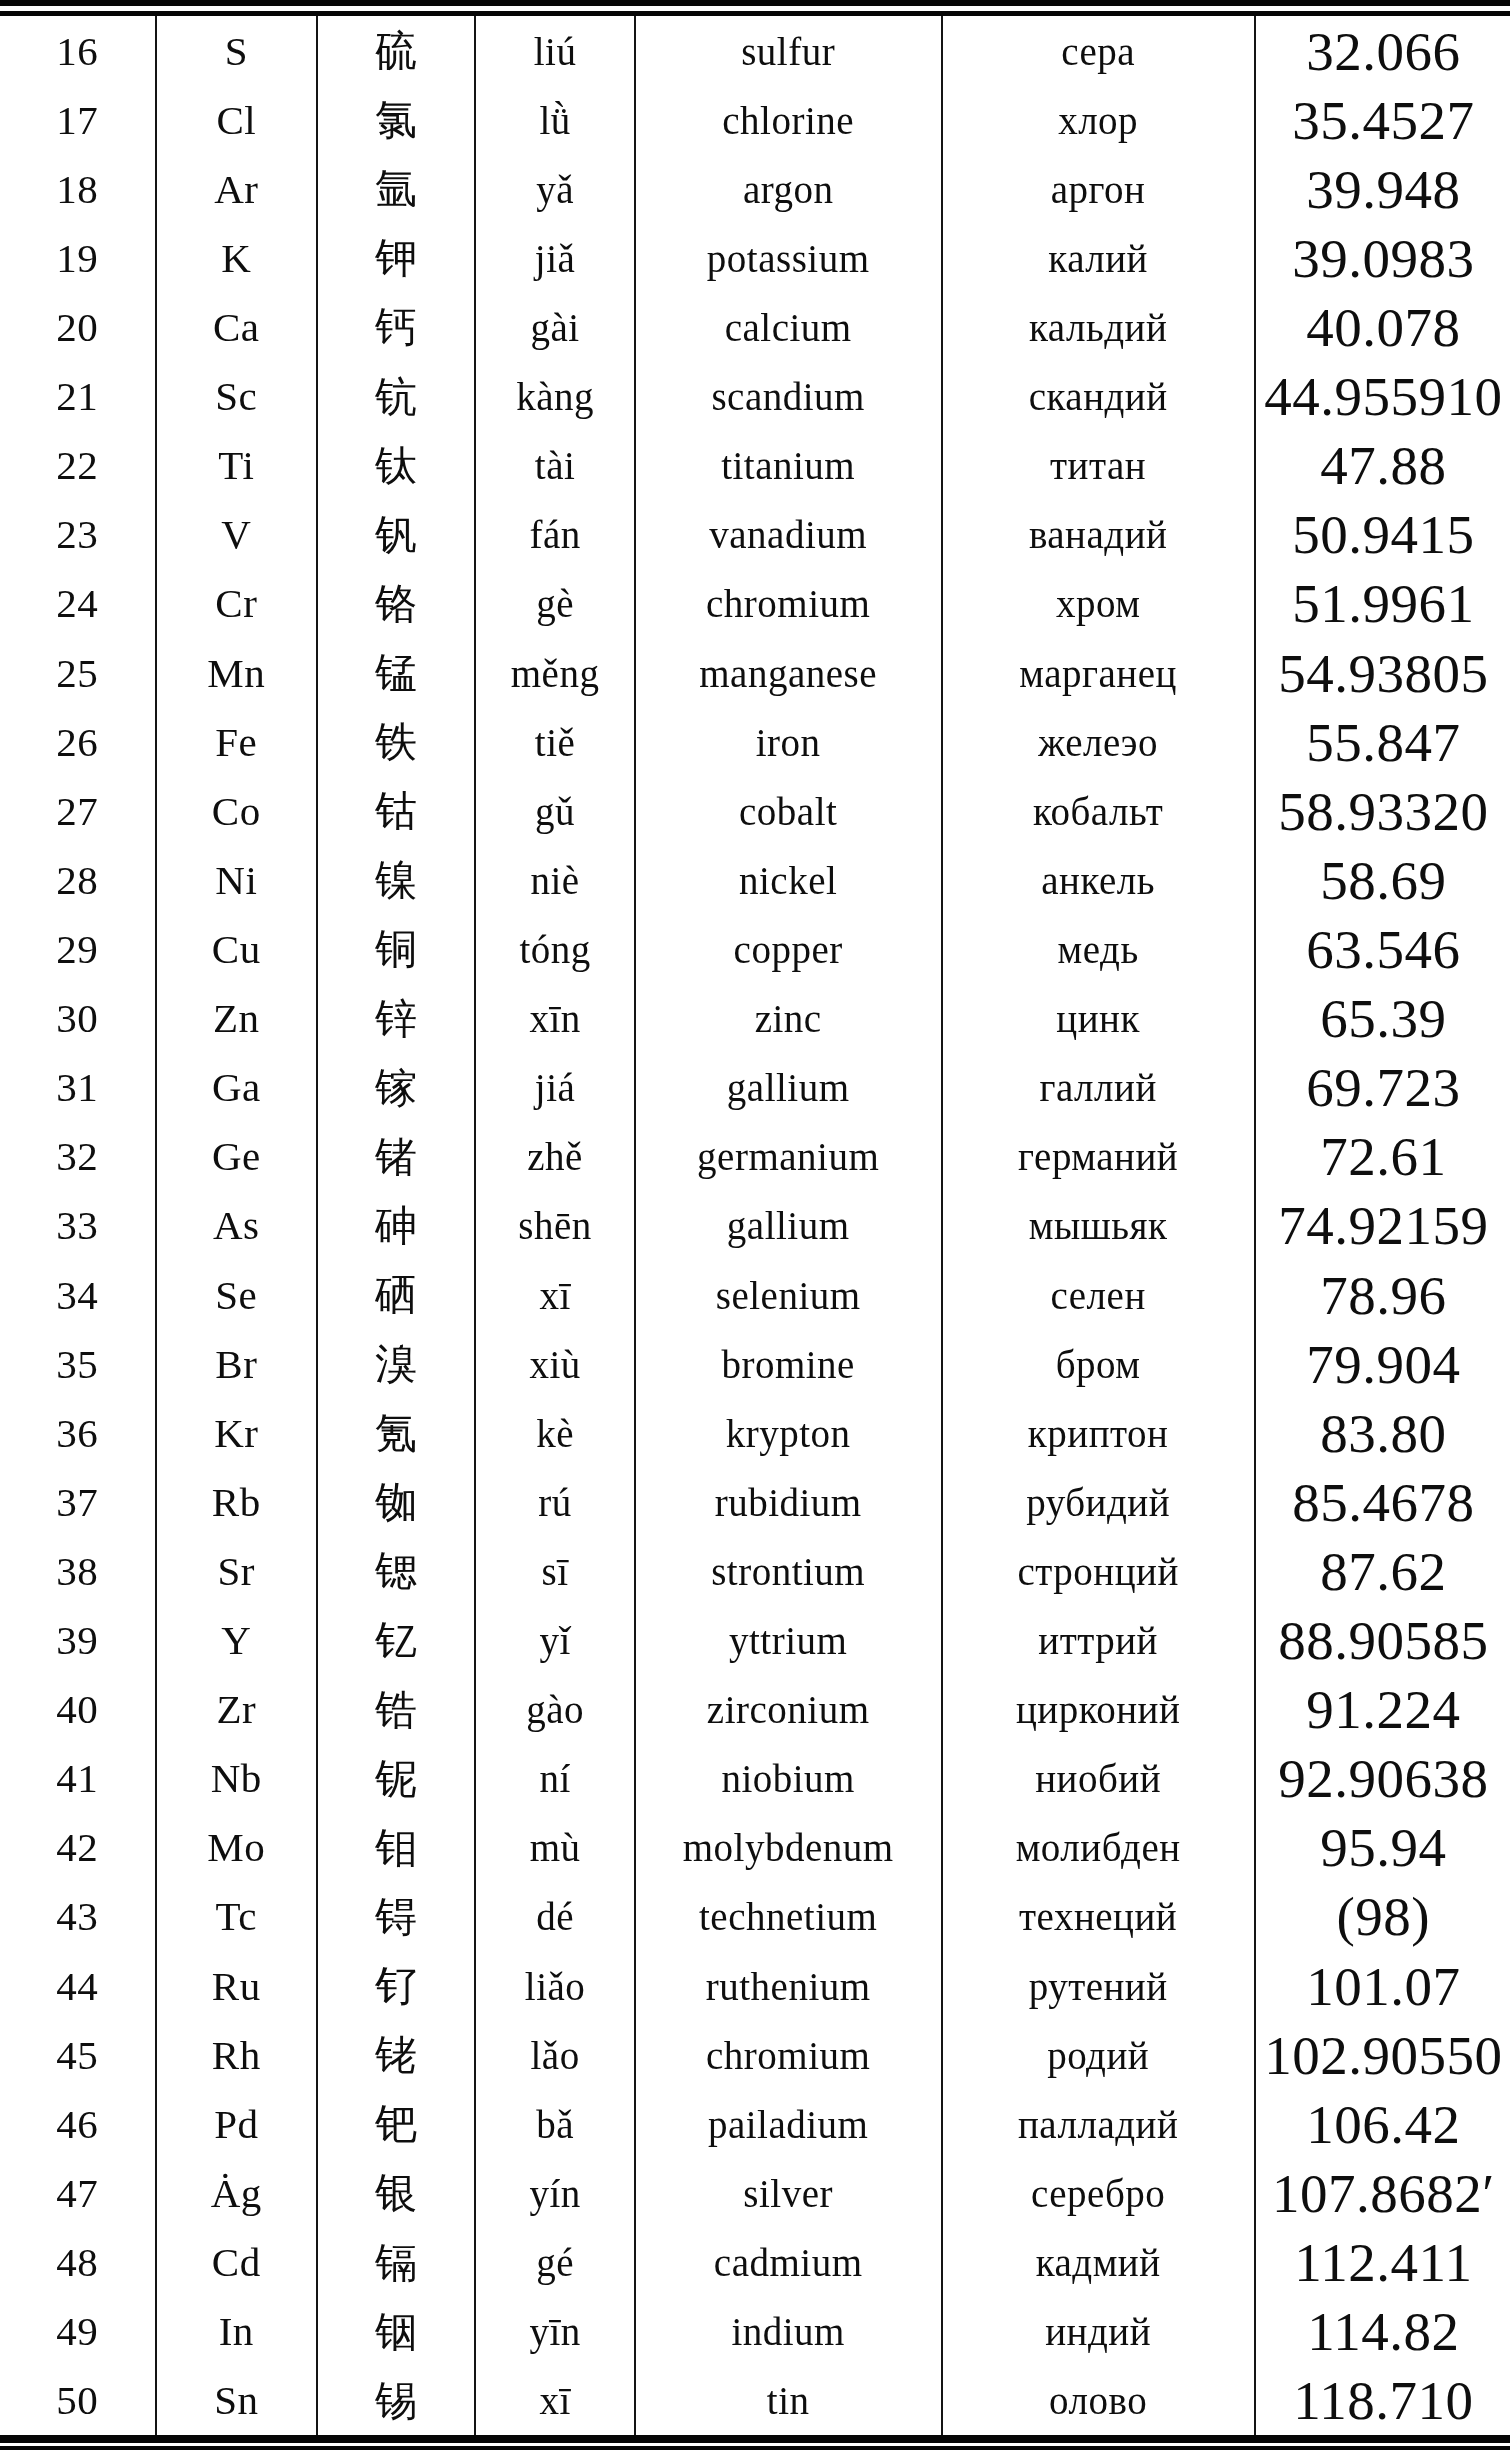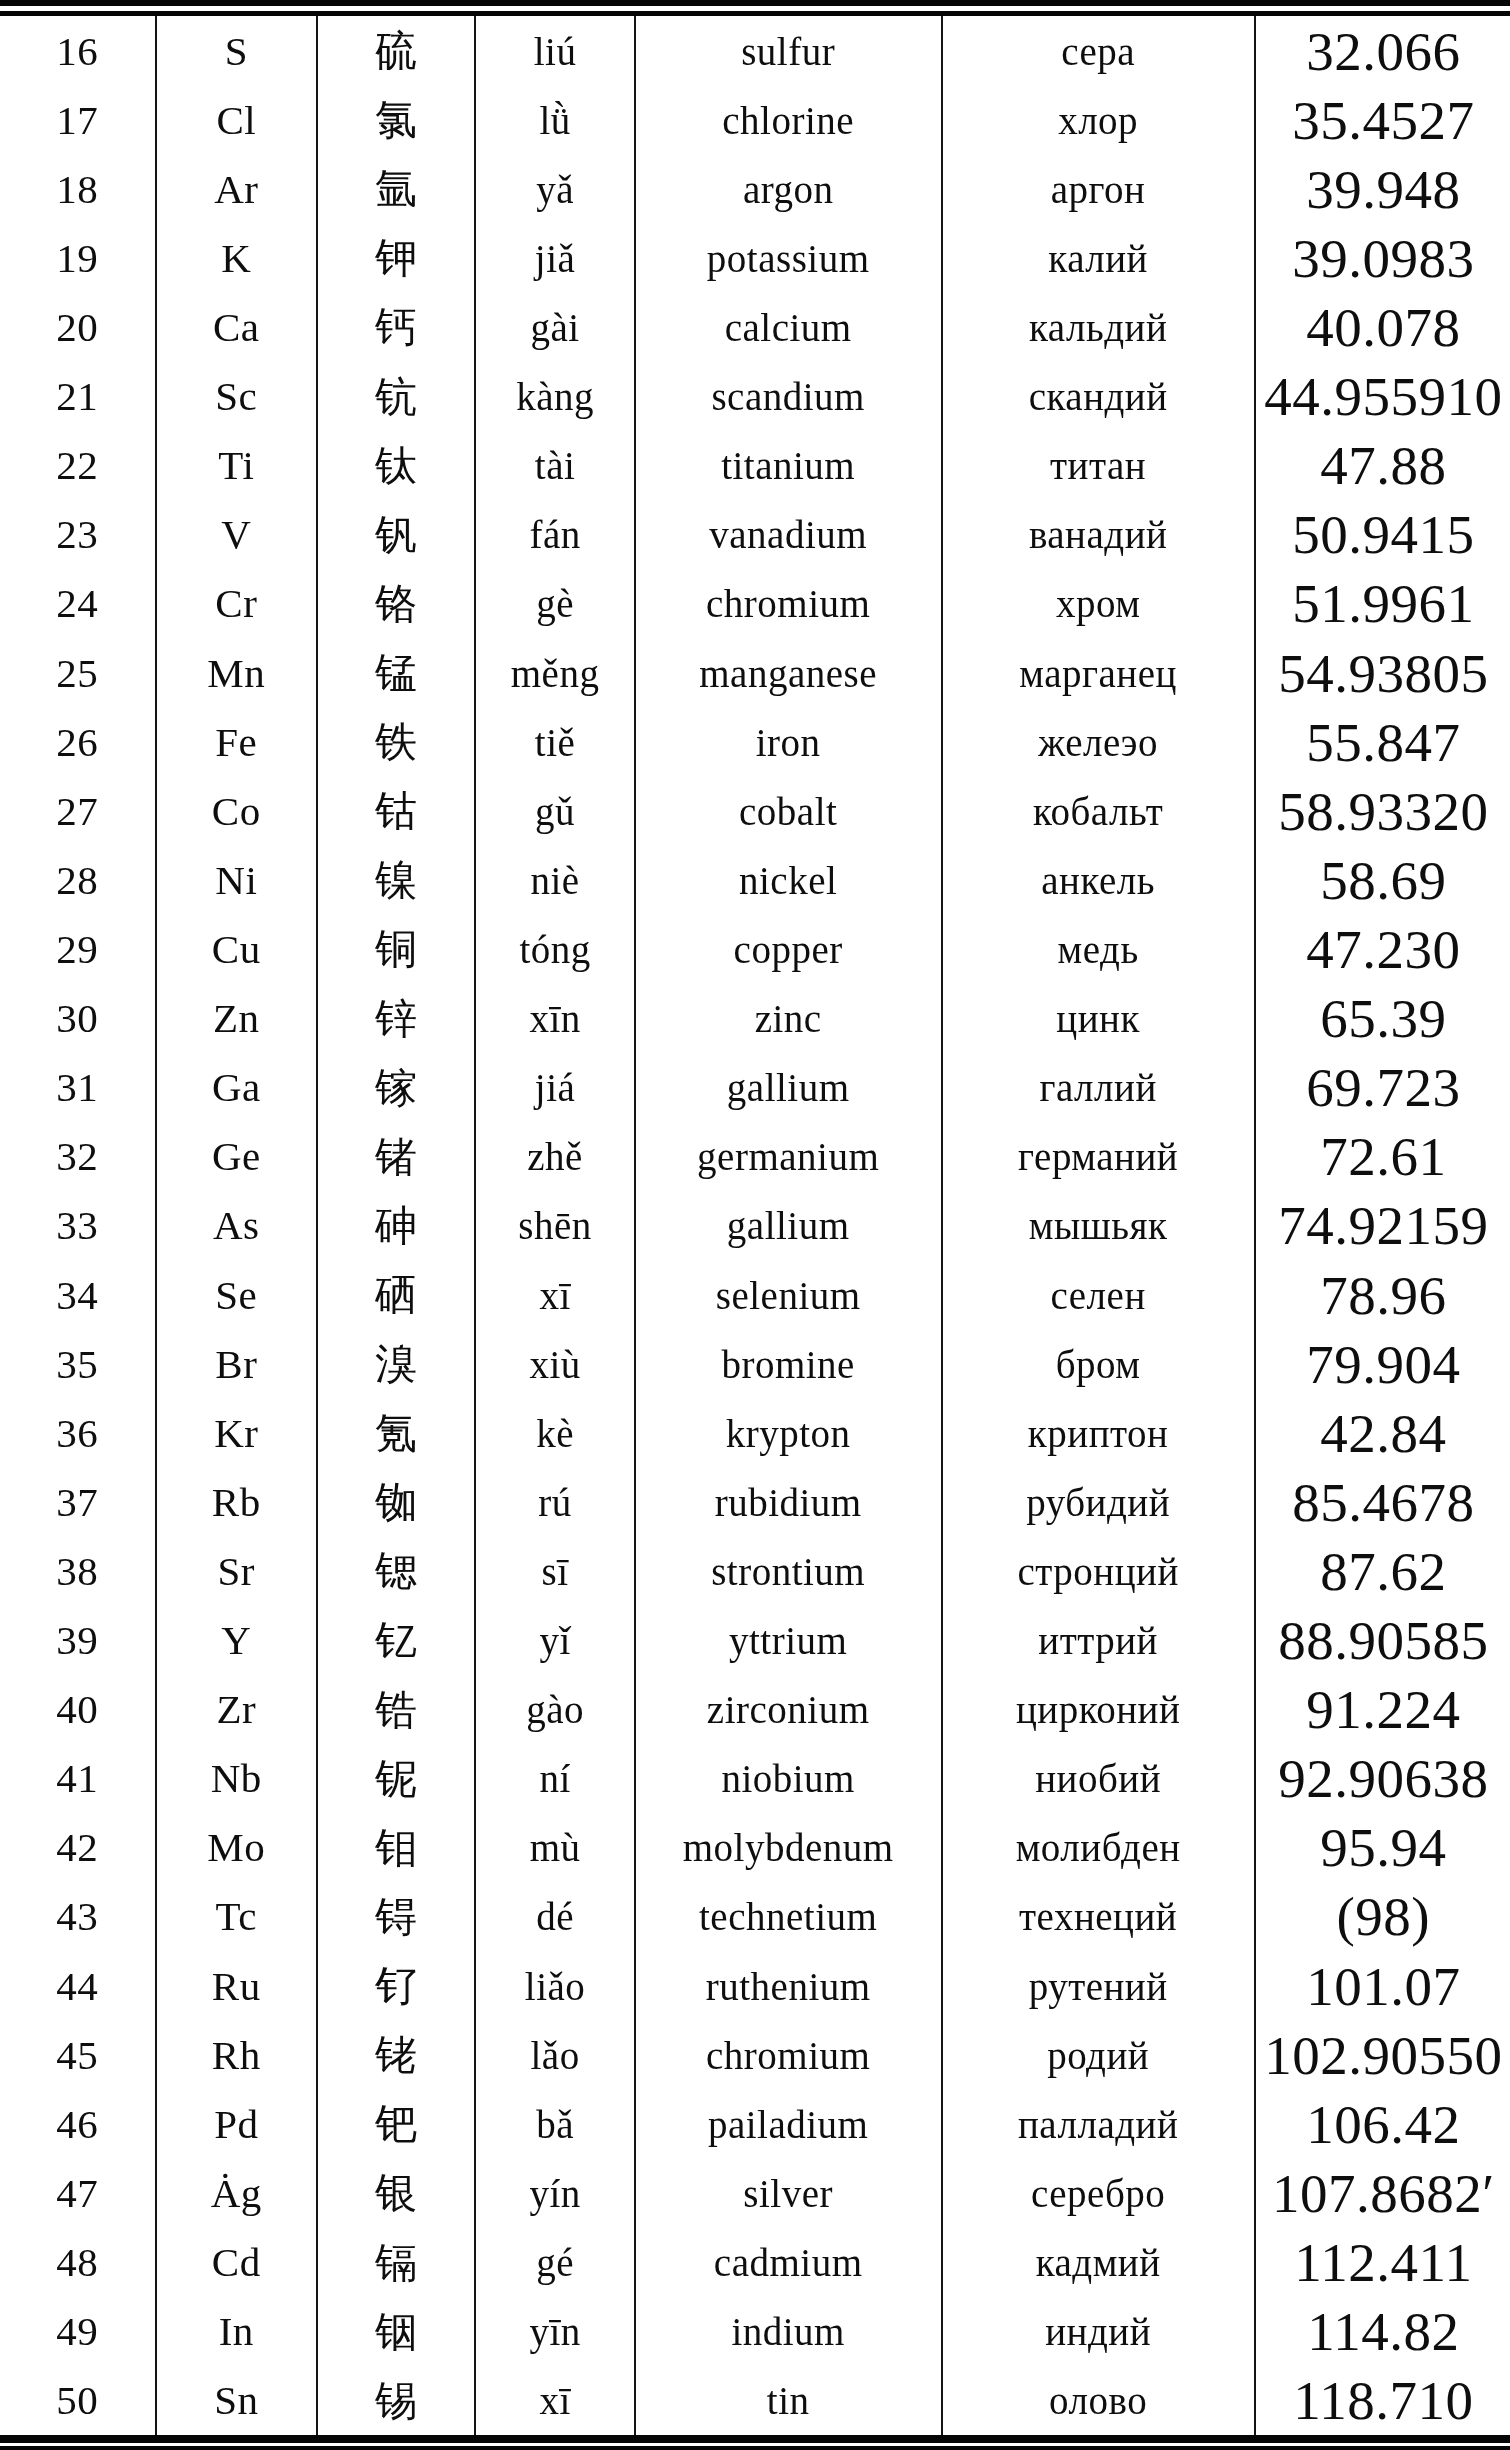--- a/index.html
+++ b/index.html
@@ -182,21 +182,21 @@
         <div class="cell c5">анкель</div>
         <div class="cell c6">58.69</div>
       </div>
       <div class="row">
         <div class="cell c0">29</div>
         <div class="cell c1">Cu</div>
         <div class="cell c2">铜</div>
         <div class="cell c3">tóng</div>
         <div class="cell c4">copper</div>
         <div class="cell c5">медь</div>
-        <div class="cell c6">47.230</div>
+        <div class="cell c6">63.546</div>
       </div>
       <div class="row">
         <div class="cell c0">30</div>
         <div class="cell c1">Zn</div>
         <div class="cell c2">锌</div>
         <div class="cell c3">xīn</div>
         <div class="cell c4">zinc</div>
         <div class="cell c5">цинк</div>
         <div class="cell c6">65.39</div>
       </div>
@@ -245,21 +245,21 @@
         <div class="cell c5">бром</div>
         <div class="cell c6">79.904</div>
       </div>
       <div class="row">
         <div class="cell c0">36</div>
         <div class="cell c1">Kr</div>
         <div class="cell c2">氪</div>
         <div class="cell c3">kè</div>
         <div class="cell c4">krypton</div>
         <div class="cell c5">криптон</div>
-        <div class="cell c6">42.84</div>
+        <div class="cell c6">83.80</div>
       </div>
       <div class="row">
         <div class="cell c0">37</div>
         <div class="cell c1">Rb</div>
         <div class="cell c2">铷</div>
         <div class="cell c3">rú</div>
         <div class="cell c4">rubidium</div>
         <div class="cell c5">рубидий</div>
         <div class="cell c6">85.4678</div>
       </div>

